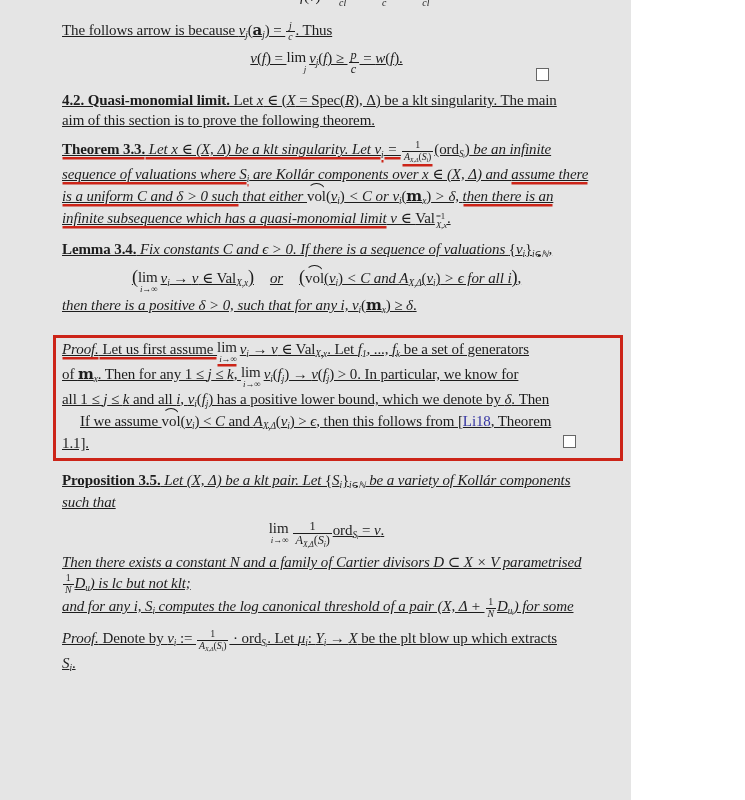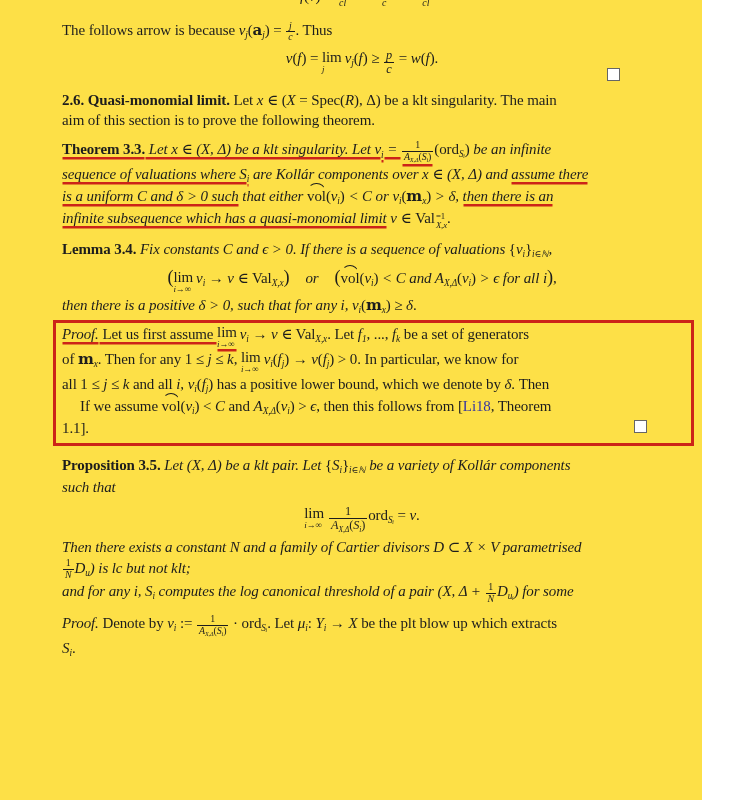--- a/index.html
+++ b/index.html
@@ -4,57 +4,57 @@
 <style>
   :root{
     --ann:#cc2418;
     --cite:#3434a2;
     --ref:#c9504b;
     --ink:#1d1d1d;
   }
   html,body{margin:0;padding:0;background:#ffffff;}
   body{width:745px;height:800px;overflow:hidden;
        font-family:"Liberation Serif","DejaVu Serif",serif;color:var(--ink);}
-  .page{position:relative;width:702px;height:800px;background:#fde047;}
+  .page{position:relative;width:631px;height:800px;background:#e5e5e5;text-decoration:underline;}
   .content{padding:0 40px 0 62px;font-size:15px;line-height:1.36;letter-spacing:-0.1px;}
   .tline{white-space:nowrap;}
   .tline::after{content:"";display:block;clear:both;height:0;}
   .it{font-style:italic;}
   .bf{font-weight:bold;}
   .frak{font-weight:bold;font-family:"DejaVu Serif",serif;}
   .msub{font-size:0.62em;font-style:italic;vertical-align:-0.35em;}
   .hat{position:relative;display:inline-block;}
   .hat::before{content:"";position:absolute;left:6%;right:6%;top:-3px;height:5px;
     border:1.3px solid transparent;border-top:1.3px solid var(--ink);
     border-radius:50% 50% 0 0 / 100% 100% 0 0;}
   .frac{display:inline-block;vertical-align:-0.55em;text-align:center;line-height:1.1;
         font-size:0.66em;margin:0 1px;}
   .frac .num{display:block;border-bottom:1.1px solid var(--ink);padding:0 2px;}
   .frac .den{display:block;padding:0 2px;}
   .dfrac{font-size:0.82em;vertical-align:-0.8em;}
-  .limop{display:inline-block;text-align:left;vertical-align:-0.55em;line-height:1;}
+  .limop{display:inline-block;text-align:right;vertical-align:-0.55em;line-height:1;}
   .limbase{display:block;}
   .limsub{display:block;font-size:0.6em;font-style:italic;}
   .stack{display:inline-block;vertical-align:-0.35em;line-height:1;text-align:left;margin-left:1px;}
   .st-sup,.st-sub{display:block;font-size:0.58em;}
   .st-sub{font-style:italic;}
   .sp{display:inline-block;}
   .big{font-size:1.22em;}
   .cite{color:var(--cite);}
   .ref{color:var(--ref);}
   .redul{box-shadow:0 3px 0 -0.5px var(--ann);}
   .qed{float:right;width:11px;height:11px;border:1.5px solid #666;background:#fff;margin-top:4px;}
   .topclip{height:18px;overflow:hidden;position:relative;}
   .topline{position:absolute;top:-14px;left:238px;}
   .eqline{text-align:center;margin:5px 0 1px 0;}
   .qedline{margin-top:-14px;margin-bottom:4px;}
   .qedline .qed{margin-right:42px;}
   .para{margin-top:9px;}
   .proofbox{border:3px solid var(--ann);padding:1px 6px 5px 6px;
-            margin:3px -32px 9px -9px;}
+            margin:18px -32px 9px -9px;}
   .proofbox .qed{margin-right:38px;margin-top:2px;}
   .block{margin-top:9px;}
 </style>
 </head>
 <body>
 
 <div class="page">
   <div class="content">
 
     <div class="topclip">
@@ -62,21 +62,21 @@
     </div>
 
     <div class="tline para" style="margin-top:2px"><span>The follows arrow is because </span><span class="it">v</span><span class="msub">j</span><span>(</span><span class="frak">a</span><span class="msub">j</span><span>) = </span><span class="frac"><span class="num"><span class="it">j</span></span><span class="den"><span class="it">c</span></span></span><span>. Thus</span></div>
 
     <div class="tline eqline"><span class="it">v</span><span>(</span><span class="it">f</span><span>) = </span><span class="limop"><span class="limbase">lim</span><span class="limsub">j</span></span><span class="sp" style="width: 3px;"></span><span class="it">v</span><span class="msub">j</span><span>(</span><span class="it">f</span><span>) ≥ </span><span class="frac dfrac"><span class="num"><span class="it">p</span></span><span class="den"><span class="it">c</span></span></span><span> = </span><span class="it">w</span><span>(</span><span class="it">f</span><span>).</span></div>
     <div class="tline qedline">
         <span class="qed"></span>
       </div>
 
     <div class="block">
-      <div class="tline"><span class="bf">2.6. Quasi-monomial limit.</span><span> Let </span><span class="it">x</span><span> ∈ (</span><span class="it">X</span><span> = Spec(</span><span class="it">R</span><span>), Δ) be a klt singularity. The main</span></div>
+      <div class="tline"><span class="bf">4.2. Quasi-monomial limit.</span><span> Let </span><span class="it">x</span><span> ∈ (</span><span class="it">X</span><span> = Spec(</span><span class="it">R</span><span>), Δ) be a klt singularity. The main</span></div>
       <div class="tline"><span>aim of this section is to prove the following theorem.</span></div>
     </div>
 
     <div class="block">
       <div class="tline"><span class="bf redul">Theorem 3.3.</span><span class="it redul"> Let x ∈ (X, Δ) be a klt singularity. Let v</span><span class="msub redul">i</span><span class="it redul"> = </span><span class="frac redul"><span class="num"><span>1</span></span><span class="den"><span class="it">A</span><span class="msub">X,Δ</span><span>(</span><span class="it">S</span><span class="msub">i</span><span>)</span></span></span><span>(ord</span><span class="msub">Sᵢ</span><span>)</span><span class="it"> be an infinite</span></div>
       <div class="tline"><span class="it redul">sequence of valuations where S</span><span class="msub redul">i</span><span class="it"> are Kollár components over x ∈ (X, Δ) and </span><span class="it redul">assume there</span></div>
       <div class="tline"><span class="it redul">is a uniform C and δ &gt; 0 such</span><span class="it"> that either </span><span class="hat">vol</span><span>(</span><span class="it">v</span><span class="msub">i</span><span>)</span><span class="it"> &lt; C or v</span><span class="msub">i</span><span>(</span><span class="frak">m</span><span class="msub">x</span><span>)</span><span class="it"> &gt; δ, </span><span class="it redul">then there is an</span></div>
       <div class="tline"><span class="it redul">infinite subsequence which has a quasi-monomial limit</span><span class="it"> v ∈ </span><span>Val</span><span class="stack"><span class="st-sup">=1</span><span class="st-sub">X,x</span></span><span>.</span></div>
     </div>
 

